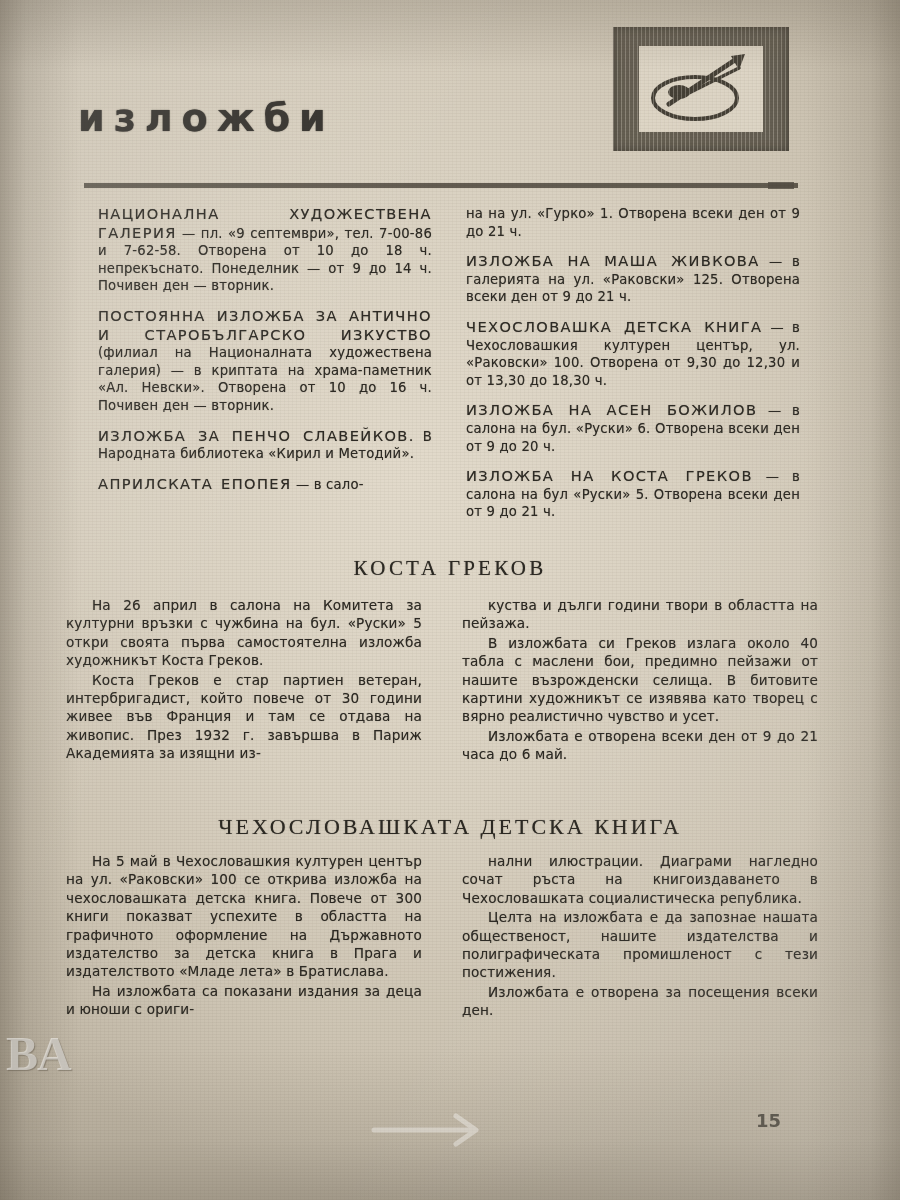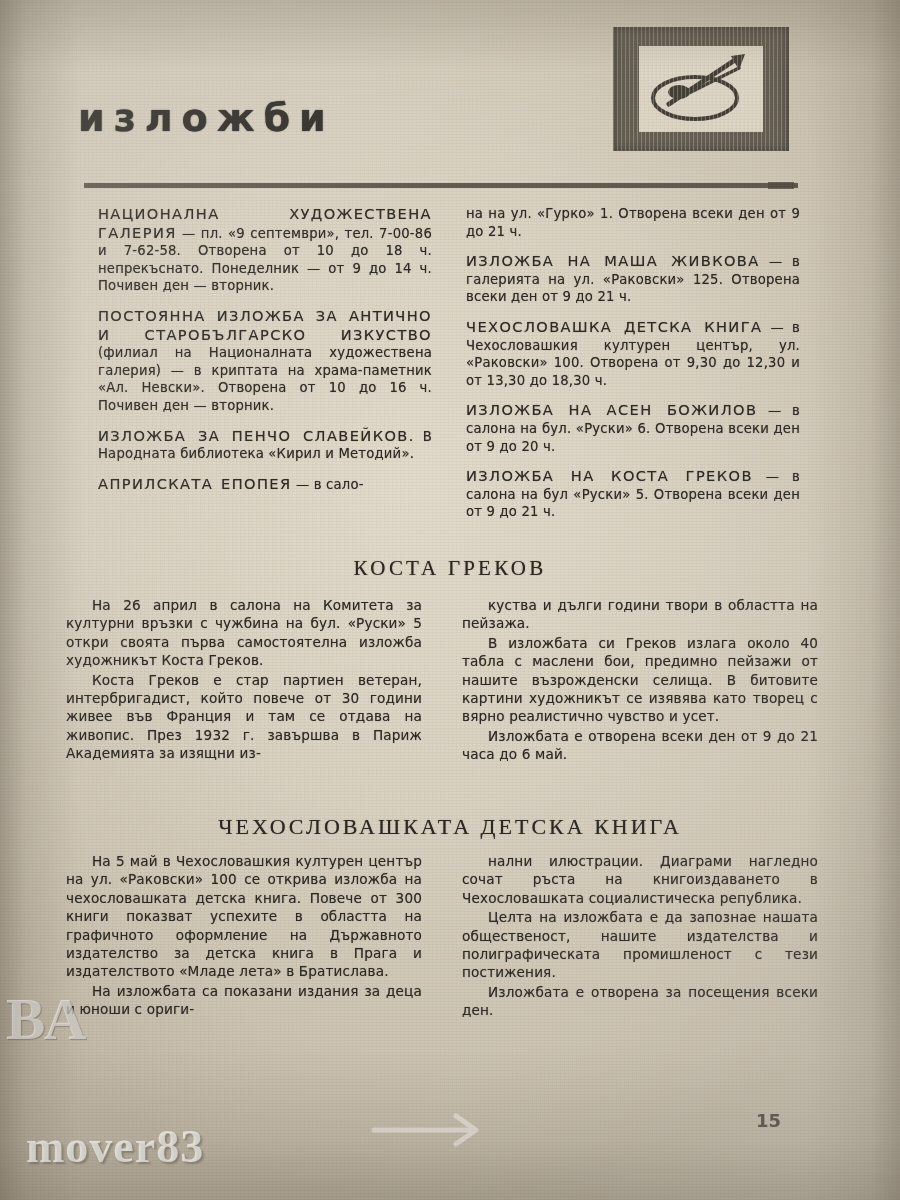--- a/index.html
+++ b/index.html
@@ -140,23 +140,23 @@
   .folio{
     position:absolute;left:756px;top:1110px;
     font-family:"DejaVu Sans", sans-serif;
     font-size:18px;font-weight:700;color:#3a362e;
     opacity:.8;
   }
 
   
   .wm{position:absolute;pointer-events:none;user-select:none;}
   .wm-ba{
-    left:6px;top:985px;
-    font-family:"Liberation Serif", serif;
-    font-size:59px;font-weight:700;letter-spacing:2px;
+    left:6px;top:1026px;
+    font-family:"Liberation Serif", serif;
+    font-size:48px;font-weight:700;letter-spacing:2px;
     color:rgba(255,255,255,.50);
     text-shadow:1px 1px 1px rgba(90,82,68,.45);
   }
   .wm-auction{
     left:16px;top:1010px;
     font-family:"Liberation Serif", serif;
     font-size:86px;
     color:rgba(255,255,255,.42);
     text-shadow:2px 2px 2px rgba(88,80,66,.40);
     letter-spacing:1px;
@@ -261,17 +261,16 @@
     </div>
 
     <div class="folio">15</div>
   </div>
 
   <div id="grain"></div>
   <div id="sheen"></div>
   <div id="vignette"></div>
 
   <div class="wm wm-ba">ВА</div>
-  <div class="wm wm-mover">mover83</div>
   <svg class="wm wm-arrow" viewBox="0 0 120 40">
     <path d="M4 20 H104 M86 6 L106 20 L86 34" fill="none" stroke="rgba(255,255,255,.8)" stroke-width="5" stroke-linecap="round" stroke-linejoin="round"></path>
   </svg>
 </div>
 
 </body></html>

